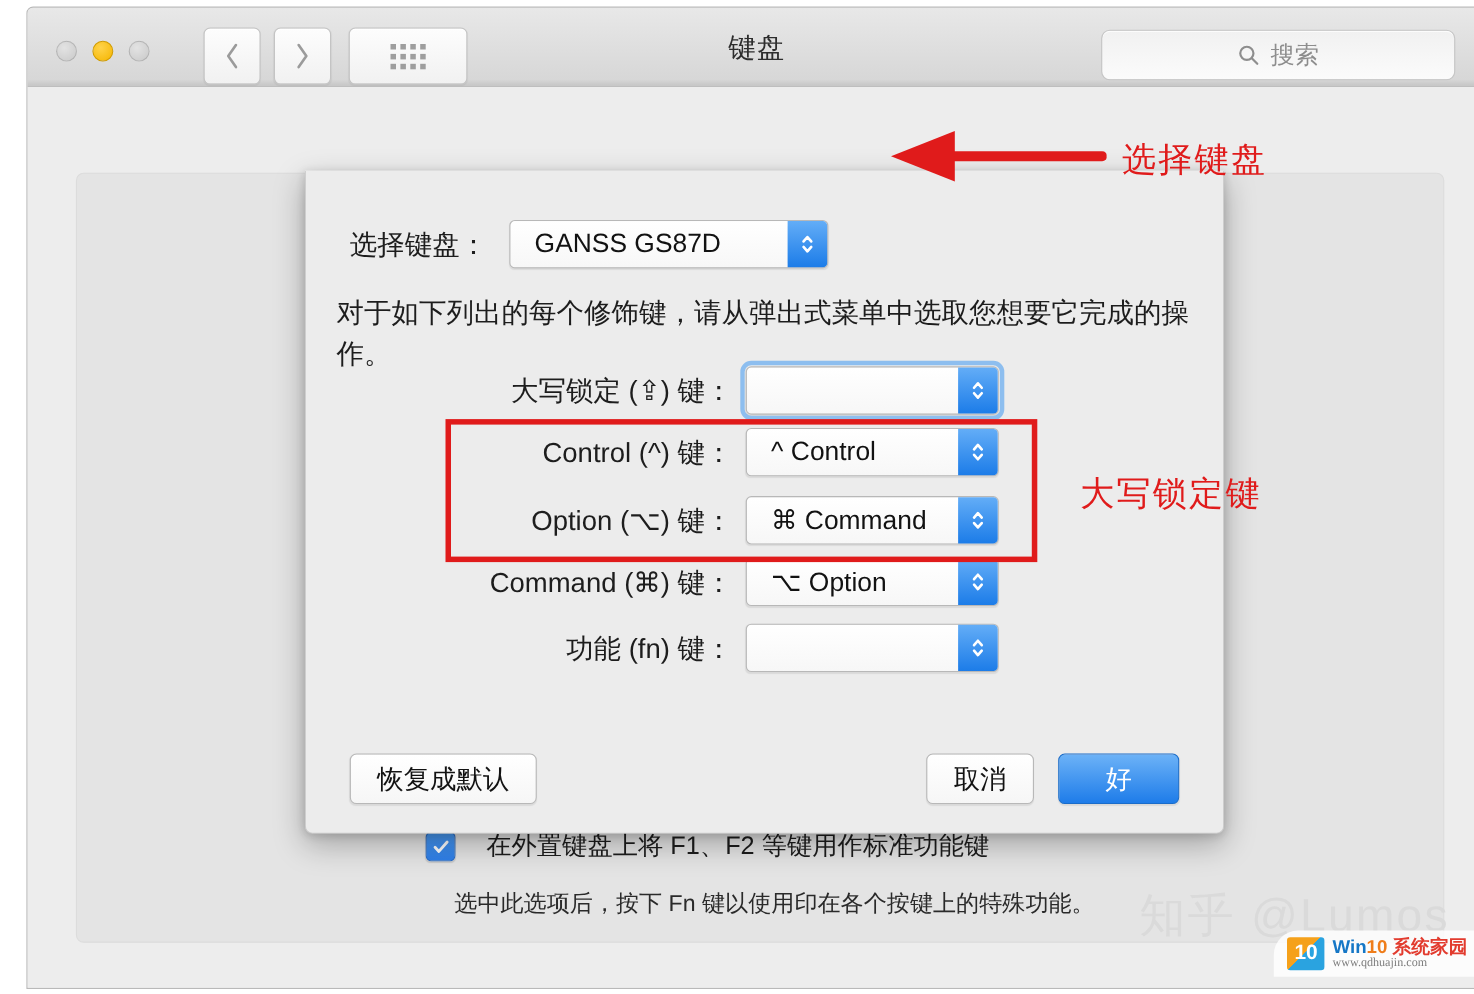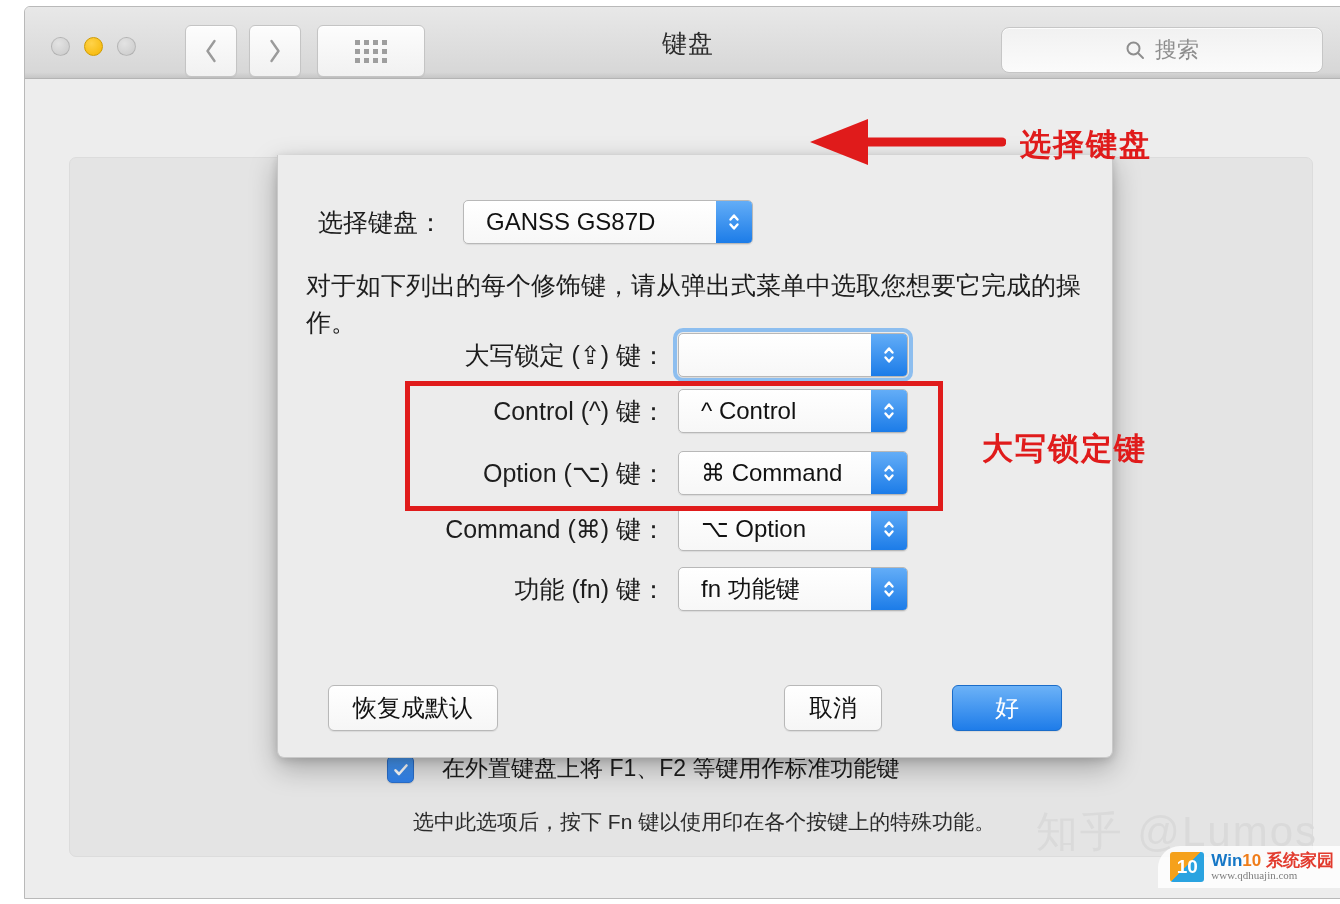--- a/index.html
+++ b/index.html
@@ -191,22 +191,22 @@
     text-align: right;
     padding-right: 12px;
     font-size: 25px; color: #1d1d1d;
     white-space: nowrap;
   }
   .modpopup { width: 230px; }
 
   
   .sheetbtns {
     position: absolute; left: 0; bottom: 26px; width: 100%;
-    padding: 0 50px;
-    display: flex; align-items: center; gap: 48px;
+    padding: 0 40px;
+    display: flex; align-items: center;
   }
   .btn {
     height: 46px;
     padding: 0 24px;
     border-radius: 6px;
     font-size: 24px;
     display: flex; align-items: center; justify-content: center;
     border: 1px solid #b8b8b8;
     background: linear-gradient(to bottom, #ffffff, #f6f6f6);
     color: #121212;
@@ -219,21 +219,21 @@
     color: #ffffff;
     min-width: 110px;
   }
   .spacer { flex: 1; }
   .btn + .btn { margin-left: 22px; }
 
   
   .anno-text {
     position: absolute;
     color: #e01b1b;
-    font-weight: bold;
+    font-weight: normal;
     font-size: 31px;
     letter-spacing: 2px;
     z-index: 40;
   }
   .anno-arrow { position: absolute; z-index: 40; }
   .redbox {
     position: absolute;
     border: 5px solid #e01b1b;
     z-index: 30;
     pointer-events: none;
@@ -420,21 +420,20 @@
                   <path d="M3.5 10.5 L7 6.5 L10.5 10.5"></path>
                     <path d="M3.5 15.5 L7 19.5 L10.5 15.5"></path>
                 </svg>
               </span>
             </div>
           </div>
 
           <div class="modrow" style="margin-top:4px;">
             <span class="modlabel">功能 (fn) 键：</span>
             <div class="popup modpopup">
-              <span class="pv">fn 功能键</span>
               <span class="arrowbox">
                 <svg viewBox="0 0 14 26">
                   <path d="M3.5 10.5 L7 6.5 L10.5 10.5"></path>
                     <path d="M3.5 15.5 L7 19.5 L10.5 15.5"></path>
                 </svg>
               </span>
             </div>
           </div>
 
         </div>

